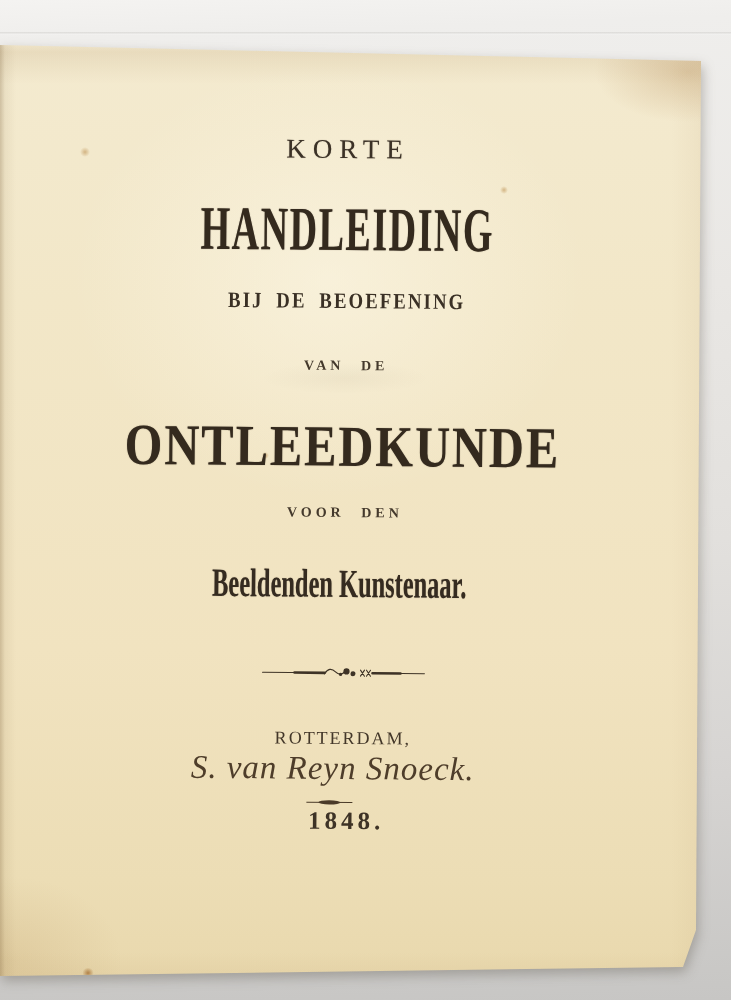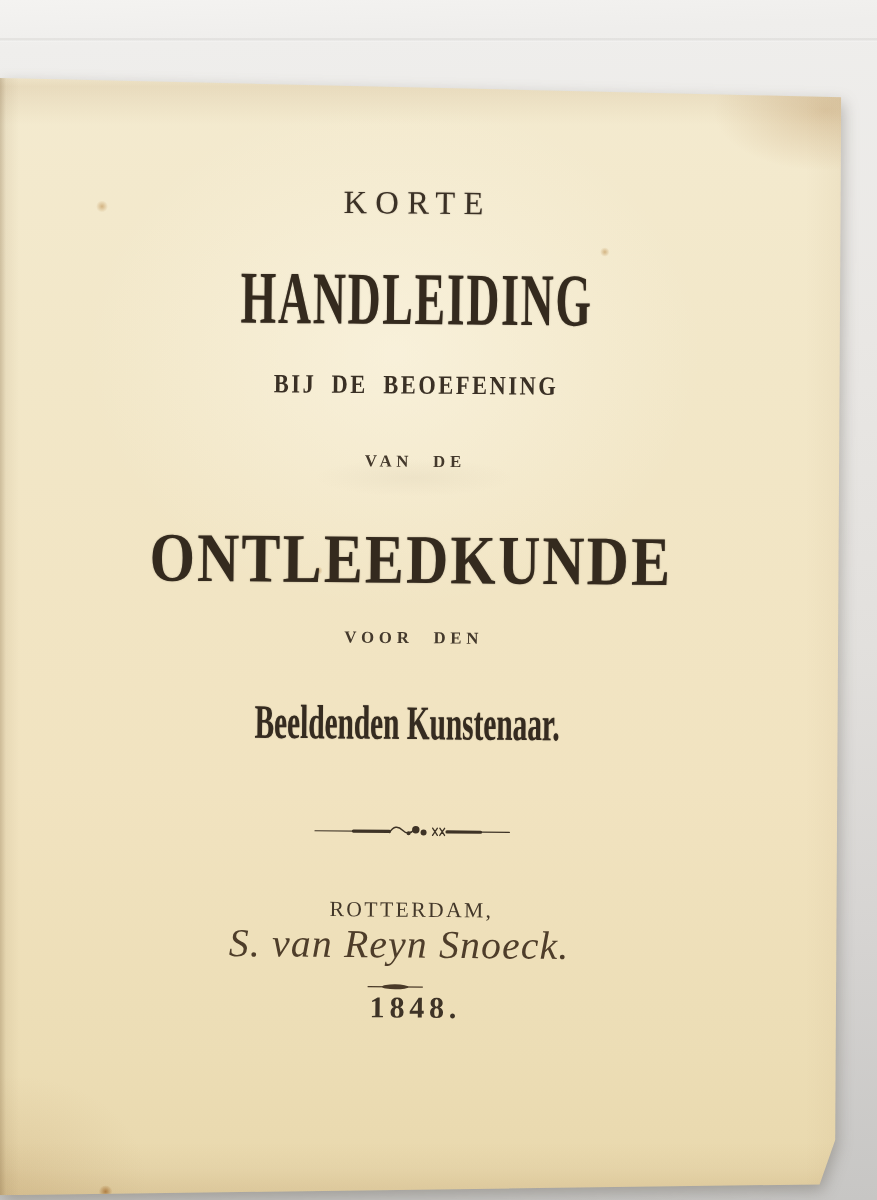--- a/index.html
+++ b/index.html
@@ -13,21 +13,20 @@
       #f4f3f1 0%, #efeeec 4%, #e9e7e4 30%, #e2e0dd 55%, #d6d4d2 78%, #c7c6c4 100%);
   }
   
   .backing-crease {
     position:absolute; left:0; top:32px; width:731px; height:3px;
     background: linear-gradient(180deg, rgba(160,158,152,0.25), rgba(255,255,255,0.4));
   }
   .page-wrap {
     position:absolute; inset:0;
     filter: drop-shadow(2px 5px 6px rgba(95,90,80,0.38));
-    margin-top: 20px;
   }
   .page {
     position:absolute; inset:0;
     clip-path: polygon(0 45px, 701px 61px, 696px 930px, 683px 967px, 0 976px);
     background:
       radial-gradient(closest-side at 45% 28%, rgba(253,248,232,0.55), rgba(253,248,232,0) 78%),
       linear-gradient(180deg, #f4ebd1 0%, #f2e7c8 30%, #f1e3c0 65%, #ecddb5 88%, #e8d7ab 100%);
   }
   
   .page-toning {

